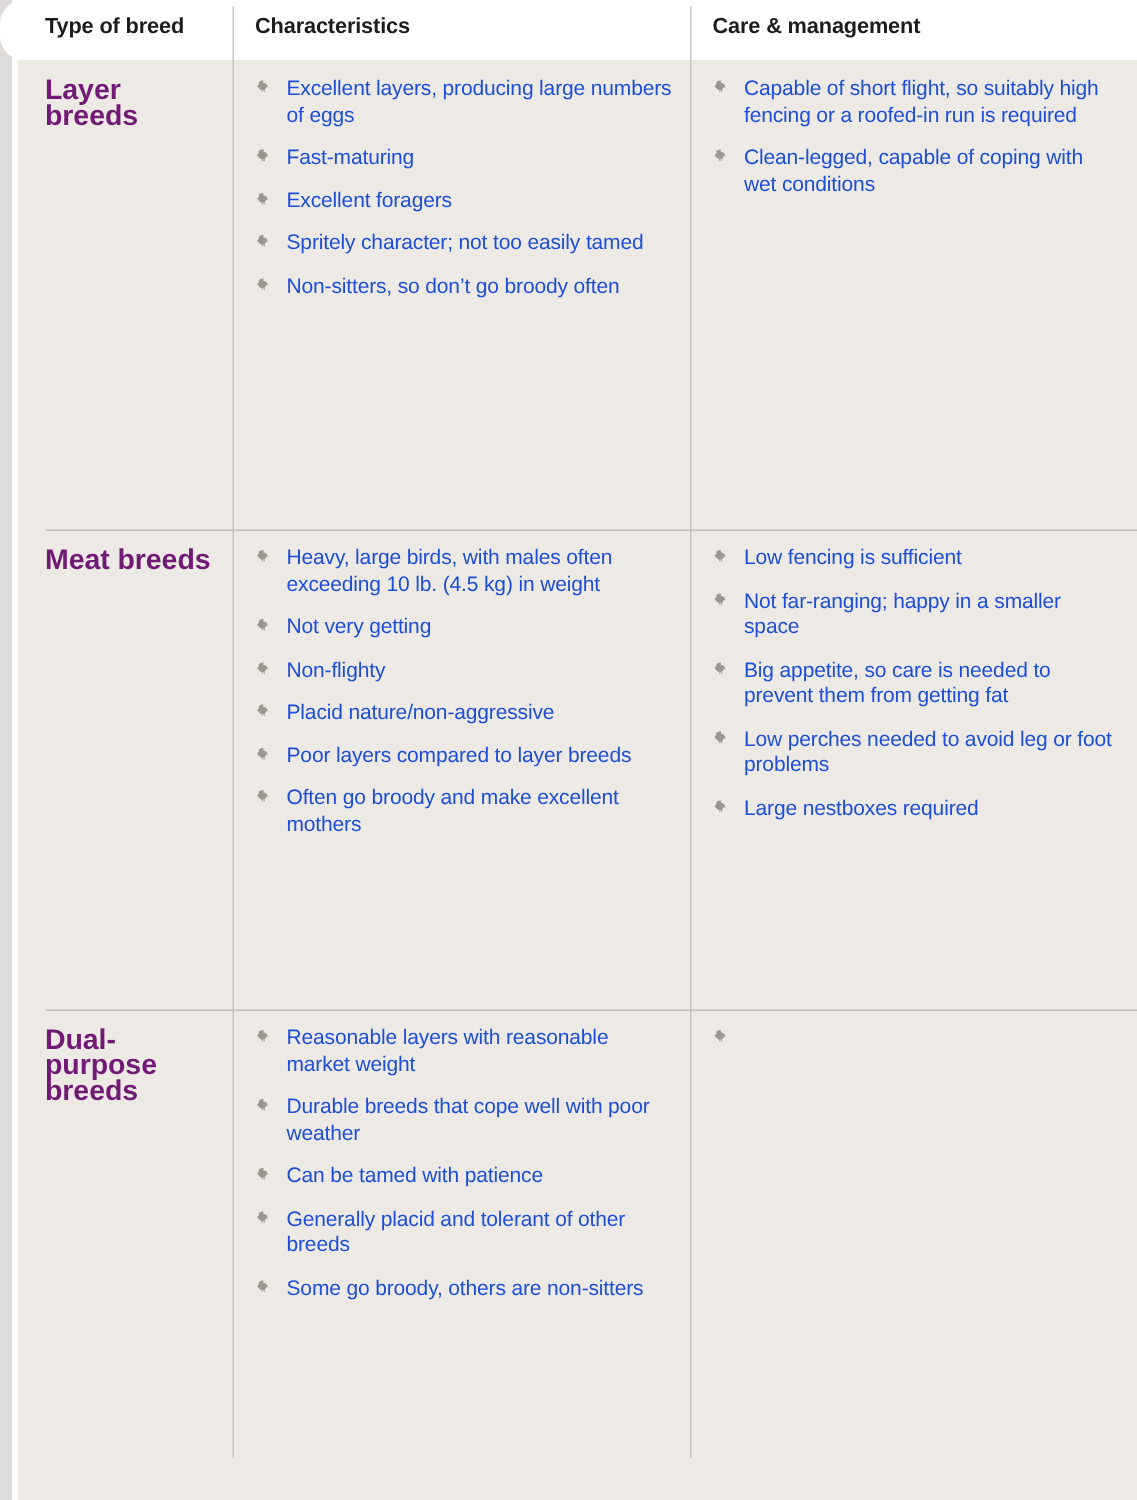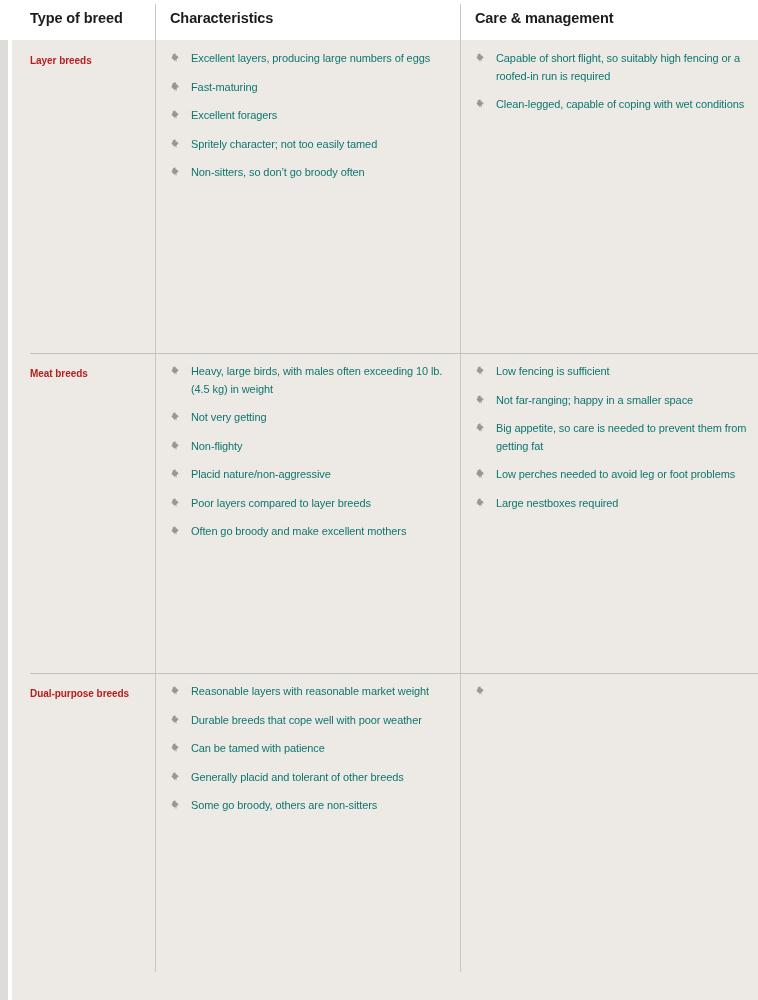--- a/index.html
+++ b/index.html
@@ -28,20 +28,21 @@
     left: 0; top: 0;
     width: 758px; height: 1000px;
   }
 
   
   #table-header {
     position: absolute;
     left: 0; top: 0;
     width: 758px; height: 40px;
     background: #ffffff;
+    border-radius: 16px;
   }
   .hdr-cell {
     position: absolute;
     top: 10px;
     font-size: 14.5px;
     font-weight: 700;
     color: #1c1c1c;
     letter-spacing: -0.1px;
     white-space: nowrap;
   }
@@ -94,23 +95,23 @@
   }
   #row-0 { top: 0px;   height: 313px; }
   #row-1 { top: 313px; height: 320px; }
   #row-2 { top: 633px; height: 327px; padding-left: 48px; }
 
   .cell-type {
     position: absolute;
     left: 18px;
     top: 12px;
     width: 115px;
-    font-size: 10px;
+    font-size: 19px;
     font-weight: 700;
-    color: #b91c1c;
+    color: #701a75;
     line-height: 17px;
     letter-spacing: -0.05px;
   }
   .cell-chars {
     position: absolute;
     left: 158px;
     top: 10px;
     width: 278px;
   }
   .cell-care {
@@ -122,23 +123,23 @@
 
   ul.bullet-list {
     margin: 0;
     padding: 0;
     list-style: none;
   }
   ul.bullet-list li {
     position: relative;
     padding-left: 21px;
     margin-bottom: 11px;
-    font-size: 11px;
+    font-size: 14px;
     line-height: 17.5px;
-    color: #0f766e;
+    color: #1d4ed8;
     letter-spacing: -0.1px;
   }
   ul.bullet-list li:last-child { margin-bottom: 0; }
 
   .hen-bullet {
     position: absolute;
     left: 0;
     top: 2px;
     width: 13px;
     height: 13px;

